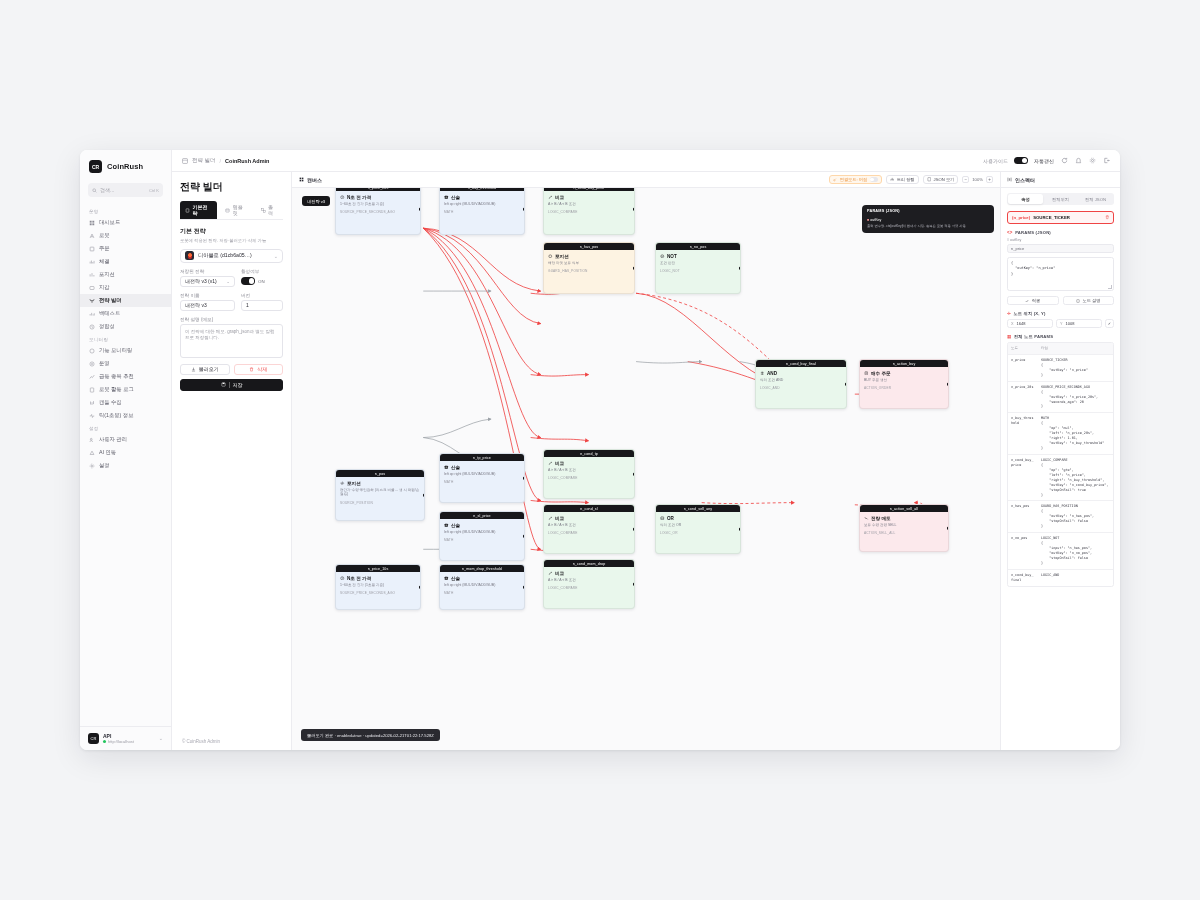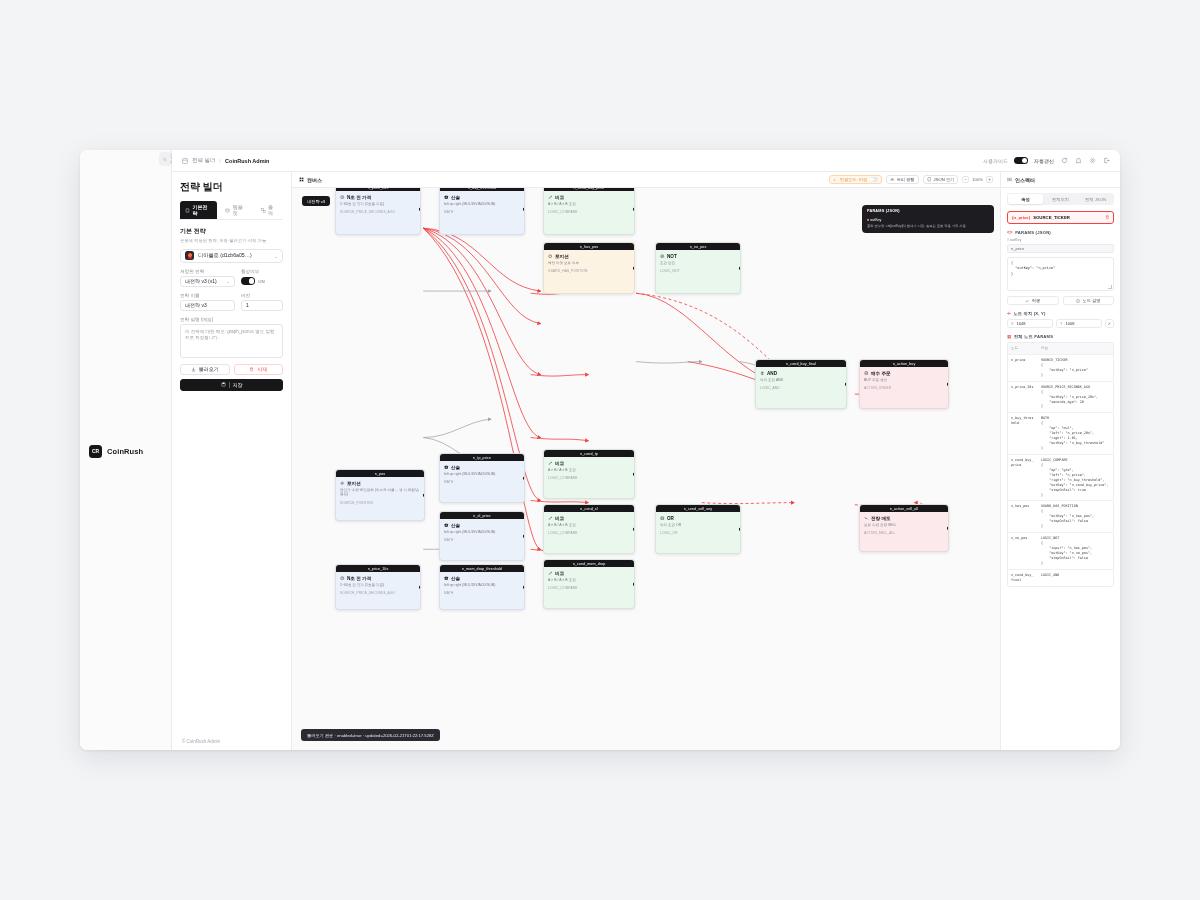--- a/index.html
+++ b/index.html
@@ -12,21 +12,21 @@
   .app {
     position:absolute; left:80px; top:150px; width:1040px; height:600px;
     background:#ffffff; border-radius:7px; overflow:hidden;
     box-shadow:0 8px 30px rgba(16,24,40,.10), 0 1px 3px rgba(16,24,40,.08);
     display:flex;
   }
 
   
   .sidebar {
     width:92px; flex:0 0 92px; background:#fbfbfc;
-    border-right:1px solid #ececf0; display:flex; flex-direction:row;
+    border-right:1px solid #ececf0; display:flex; flex-direction:column;
   }
   .brand { display:flex; align-items:center; gap:5px; padding:10px 8px 8px 9px; }
   .brand-logo {
     width:13px;height:13px;border-radius:3.5px;background:#17171a;color:#fff;
     font-size:5px;display:flex;align-items:center;justify-content:center;font-weight:bold;
   }
   .brand-name { font-size:7.5px; font-weight:bold; color:#17171a; letter-spacing:.1px;}
   .search-box {
     margin:2px 8px 8px 8px; height:14px; background:#f0f0f3; border-radius:4px;
     display:flex; align-items:center; gap:3px; padding:0 4px;

